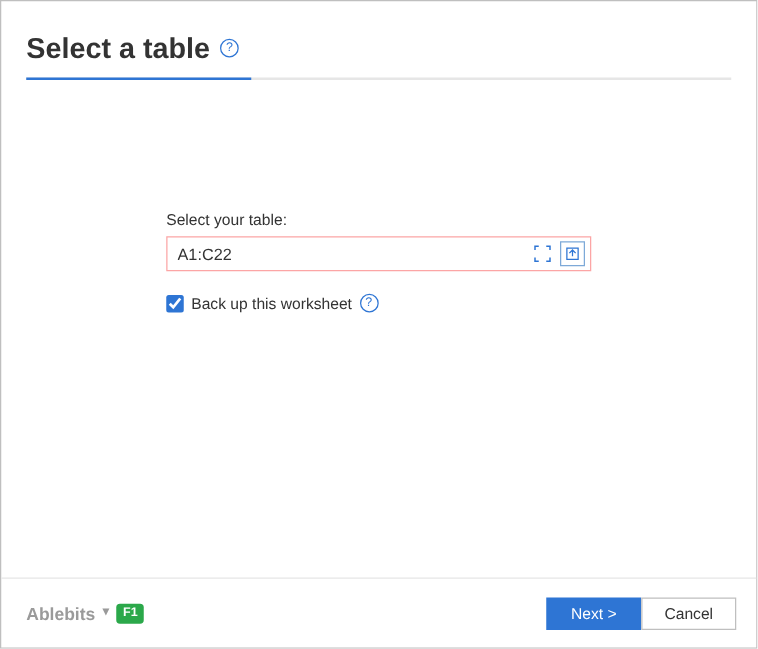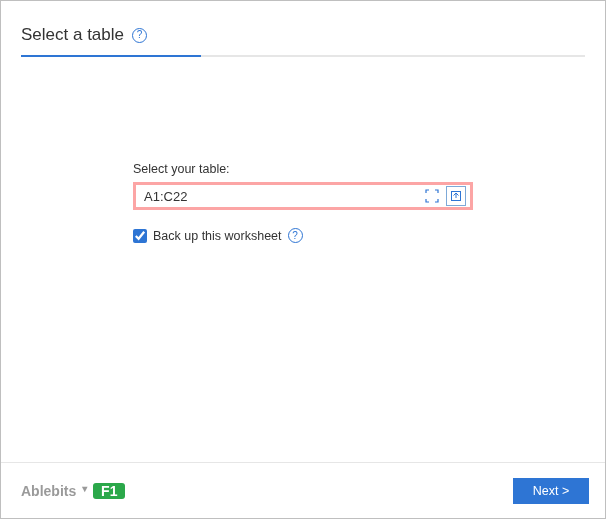--- a/index.html
+++ b/index.html
@@ -4,38 +4,38 @@
   <style>
     * { box-sizing: border-box; margin: 0; padding: 0; }
     html, body { width: 606px; height: 519px; font-family: "Segoe UI", Arial, sans-serif; font-size: 13px; color: #333; background: #fff; }
     .window { width: 606px; height: 519px; border: 1px solid #bfbfbf; display: flex; flex-direction: column; background: #fff; }
     .titlebar { height: 30px; display: flex; align-items: center; padding: 0 0 0 6px; border-bottom: 1px solid #e8e8e8; }
     .titlebar .app-icon { width: 16px; height: 16px; margin-right: 8px; display: flex; align-items: center; justify-content: center; }
     .titlebar .title { flex: 1; font-size: 12px; color: #333; }
     .titlebar .close { width: 42px; height: 30px; display: flex; align-items: center; justify-content: center; cursor: pointer; }
     .header { padding: 24px 20px 10px 20px; }
     .header-row { display: flex; align-items: center; gap: 8px; }
-    .header-title { font-size: 17px; color: #333; font-weight: 400; }
+    .header-title { font-size: 23px; color: #333; font-weight: 700; }
     .help-icon { width: 15px; height: 15px; border: 1px solid #2e75d4; border-radius: 50%; display: inline-flex; align-items: center; justify-content: center; color: #2e75d4; font-size: 10px; line-height: 1; cursor: pointer; }
     .tab-underline { height: 2px; background: #e6e6e6; margin-top: 10px; position: relative; }
     .tab-underline::before { content:""; position:absolute; left:0; top:0; width: 180px; height: 2px; background: #2e75d4; }
     .body { flex: 1; padding: 0 20px; display: flex; flex-direction: column; }
     .form-area { width: 340px; margin: 95px auto 0 auto; }
     .field-label { font-size: 12.5px; color: #333; margin-bottom: 6px; display: block; }
-    .input-wrap { position: relative; border: 3px solid #fca5a5; height: 28px; background: #fff; display: flex; align-items: center; }
+    .input-wrap { position: relative; border: 1px solid #fca5a5; height: 28px; background: #fff; display: flex; align-items: center; }
     .input-wrap input { flex:1; border:none; outline:none; height:100%; padding: 0 8px; font-size: 13px; color: #333; background: transparent; }
     .input-icons { display:flex; align-items:center; gap: 4px; padding-right: 4px; }
     .mini-btn { width: 20px; height: 20px; border: 1px solid #7da9d8; display:flex; align-items:center; justify-content:center; cursor:pointer; background:#fff; }
     .mini-btn.noborder { border: none; }
     .checkbox-row { margin-top: 18px; display:flex; align-items:center; gap: 6px; font-size: 12.5px; }
     .checkbox-row input[type=checkbox] { width: 14px; height: 14px; accent-color: #2e75d4; cursor:pointer; }
     .footer { height: 56px; border-top: 1px solid #e6e6e6; display:flex; align-items:center; padding: 0 16px 0 20px; }
     .brand { display:flex; gap:6px; color:#9a9a9a; font-size: 14px; font-weight: 600; }
     .brand .chev { font-size: 10px; color:#9a9a9a; }
-    .kbd { width: 32px; height: 16px; background:#2ba84a; border-radius:3px; color:#fff; font-size:14px; font-weight:700; display:flex; align-items:center; justify-content:center; margin-left: 6px; }
+    .kbd { width: 22px; height: 16px; background:#2ba84a; border-radius:3px; color:#fff; font-size:10px; font-weight:700; display:flex; align-items:center; justify-content:center; margin-left: 6px; }
     .footer-spacer { flex:1; }
     .btn { height: 26px; min-width: 76px; padding: 0 14px; font-size: 12.5px; display:inline-flex; align-items:center; justify-content:center; cursor:pointer; margin-left: 0; border: 1px solid transparent; }
     .btn-primary { background:#2e75d4; color:#fff; }
     .btn-secondary { background:#fff; color:#333; border:1px solid #bfbfbf; }
     svg { display:block; }
   </style>
 </head>
 <body>
 
 <div class="window">
@@ -77,15 +77,16 @@
   </div>
 
   <div class="footer">
     <div class="brand">
       <span>Ablebits</span>
       <span class="chev">▾</span>
     </div>
     <div class="kbd">F1</div>
     <div class="footer-spacer"></div>
     <div class="btn btn-primary">Next &gt;</div>
+    <div class="btn btn-secondary">Cancel</div>
   </div>
 
 </div>
 
 </body></html>

